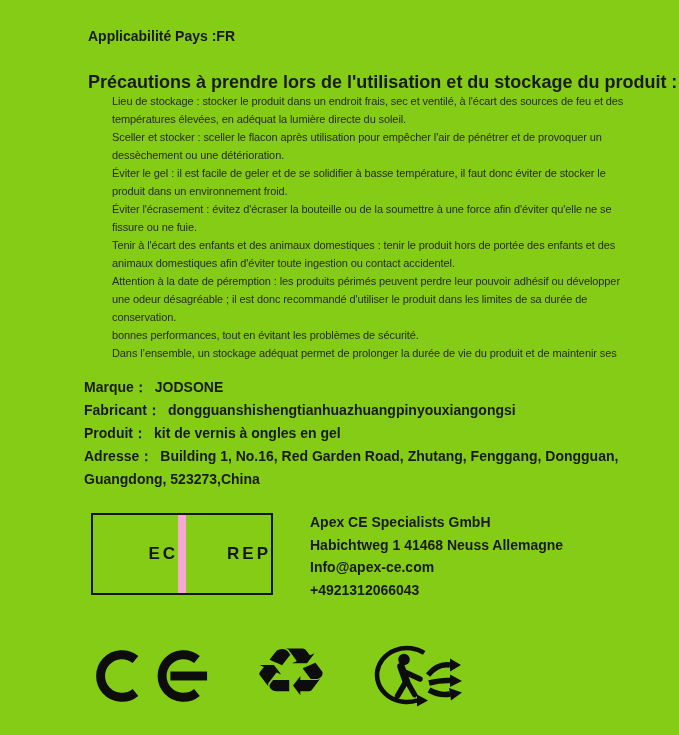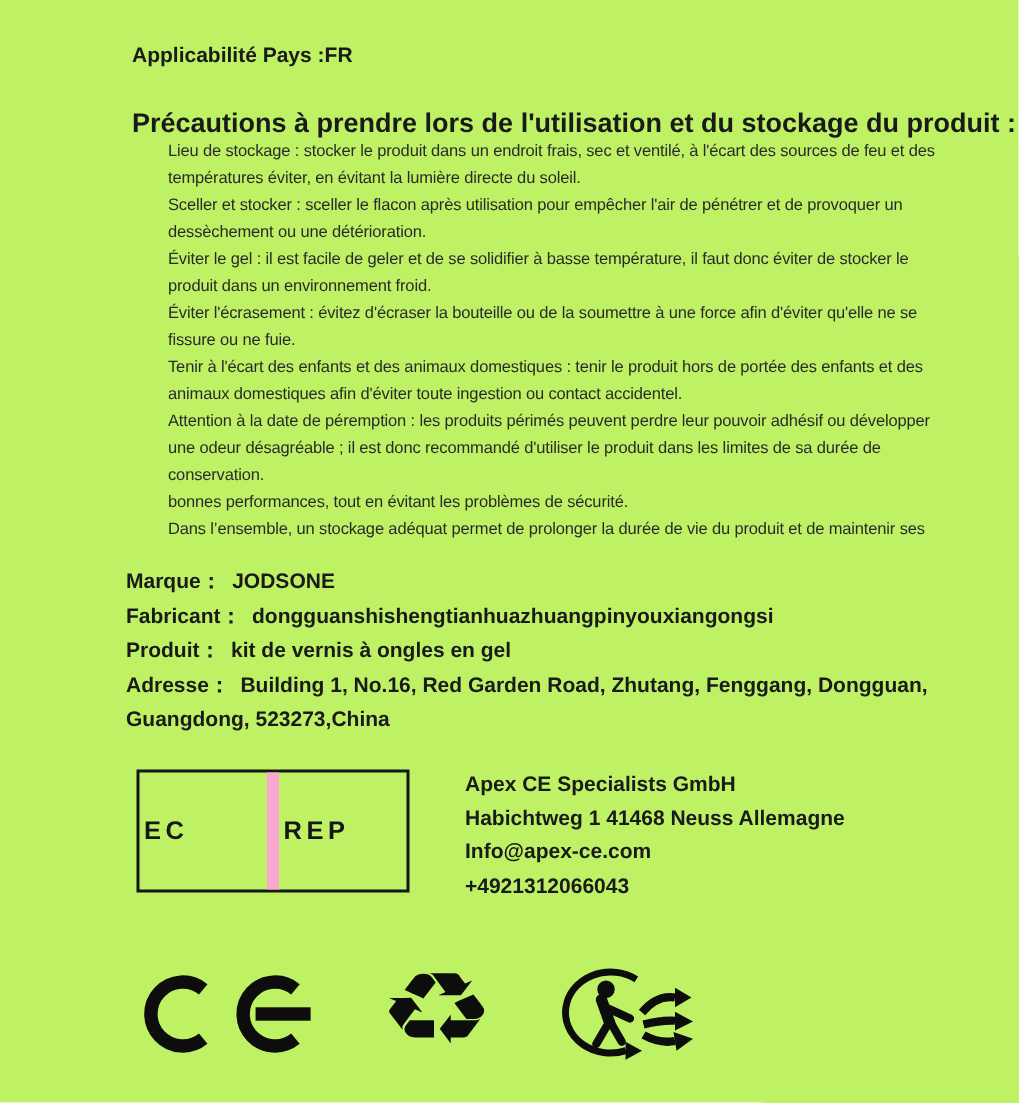--- a/index.html
+++ b/index.html
@@ -1,21 +1,21 @@
 <!DOCTYPE html>
 <html><head>
 <meta charset="utf-8">
 <style>
   * { margin: 0; padding: 0; box-sizing: border-box; }
   html, body { background: #ffffff; }
   .page {
     position: relative;
     width: 679px;
     height: 735px;
-    background: #bef264;
+    background: #84cc16;
     font-family: "Liberation Sans", sans-serif;
     color: #1f1f1f;
     overflow: hidden;
   }
   .h1 {
     position: absolute;
     left: 88px; top: 28px;
     font-size: 14px;
     font-weight: 700;
     color: #1a1a1a;
@@ -52,21 +52,21 @@
     position: absolute;
     left: 91px; top: 513px;
     width: 182px; height: 82px;
     border: 2px solid #161616;
     display: flex;
   }
   .ec-cell {
     flex: 1;
     display: flex;
     align-items: center;
-    justify-content: flex-start;
+    justify-content: flex-end;
     font-size: 17px;
     font-weight: 700;
     letter-spacing: 3px;
     padding-left: 3px;
     color: #161616;
   }
   .ec-cell + .ec-cell { border-left: 8px solid #f9a8d4; }
   .rep-block {
     position: absolute;
     left: 310px; top: 511px;
@@ -100,21 +100,21 @@
 <div class="page">
 
   <div class="h1">Applicabilité Pays :FR</div>
 
   <div class="h2">Précautions à prendre lors de l'utilisation et du stockage du produit :</div>
 
   <div class="body-text">
 
       <div class="line">Lieu de stockage : stocker le produit dans un endroit frais, sec et ventilé, à l'écart des sources de feu et des</div>
 
-      <div class="line">températures éviter, en évitant la lumière directe du soleil.</div>
+      <div class="line">températures élevées, en adéquat la lumière directe du soleil.</div>
 
       <div class="line">Sceller et stocker : sceller le flacon après utilisation pour empêcher l'air de pénétrer et de provoquer un</div>
 
       <div class="line">dessèchement ou une détérioration.</div>
 
       <div class="line">Éviter le gel : il est facile de geler et de se solidifier à basse température, il faut donc éviter de stocker le</div>
 
       <div class="line">produit dans un environnement froid.</div>
 
       <div class="line">Éviter l'écrasement : évitez d'écraser la bouteille ou de la soumettre à une force afin d'éviter qu'elle ne se</div>

